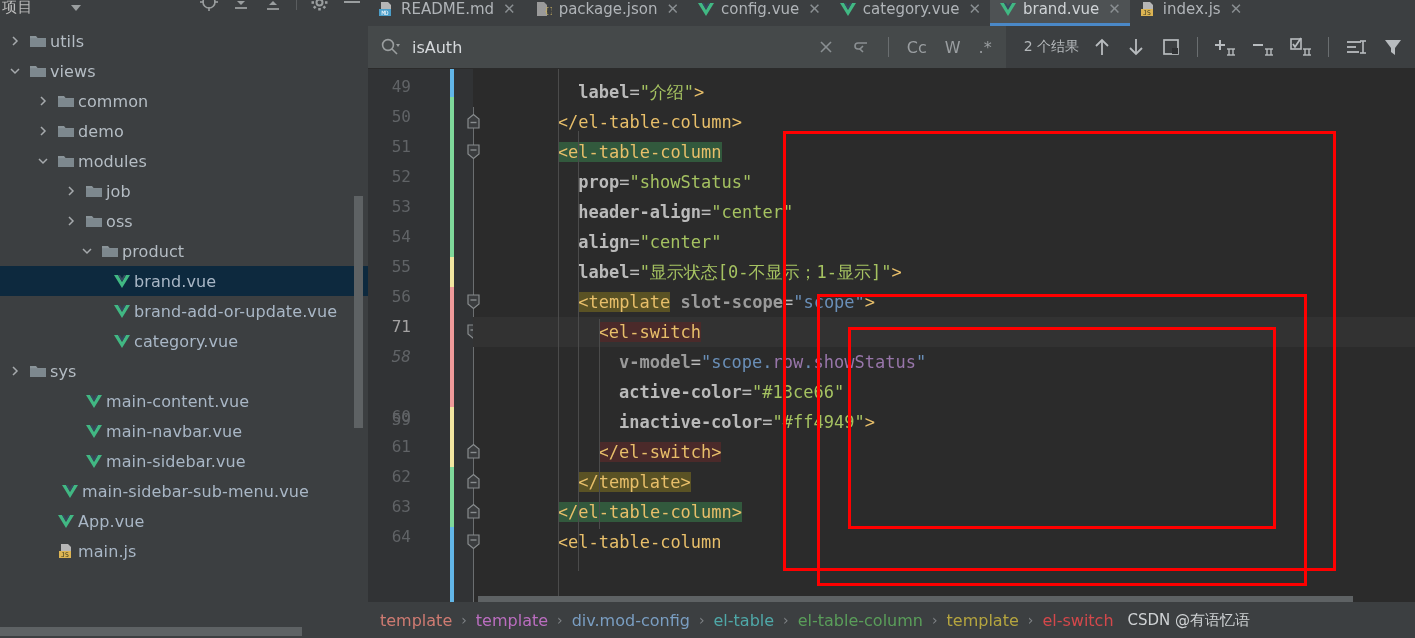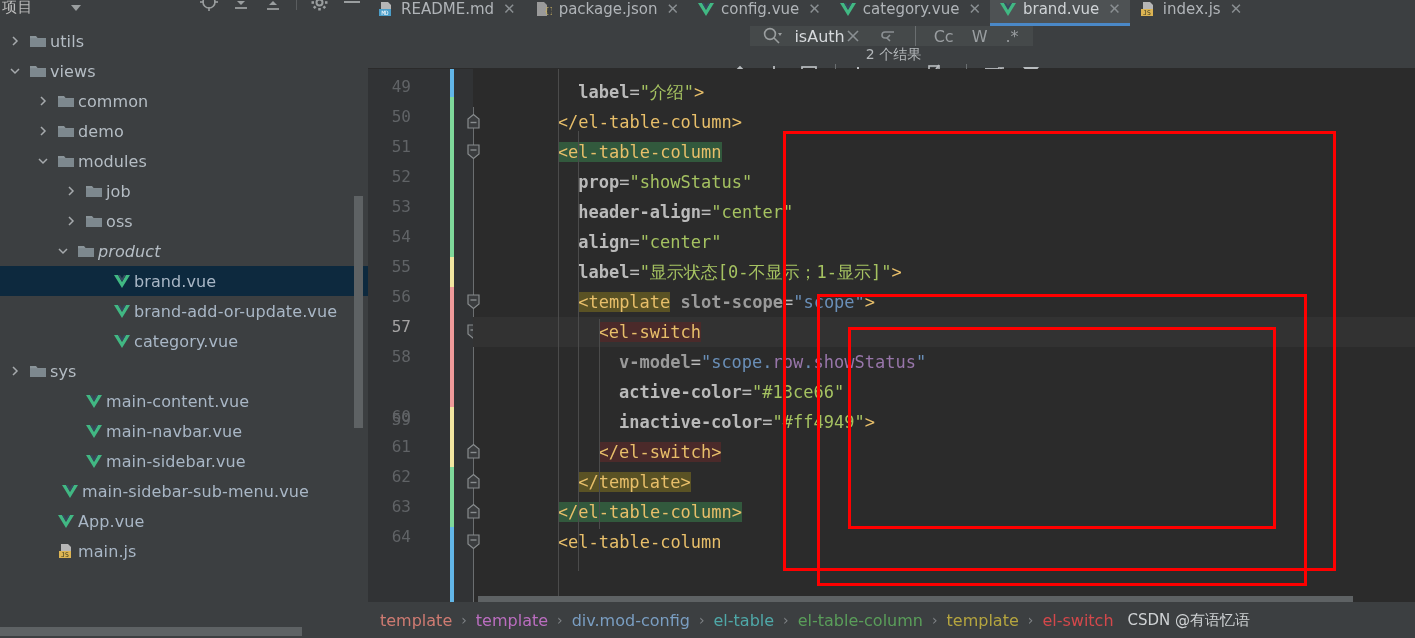--- a/index.html
+++ b/index.html
@@ -42,21 +42,21 @@
   .tabbar{height:26px;background:#3c3f41;display:flex;align-items:flex-end;overflow:hidden;position:relative;}
   .tab{height:26px;display:flex;align-items:center;gap:7px;padding:0 9px 0 10px;position:relative;white-space:nowrap;cursor:default;}
   .tab .tname{font-size:15px;color:#b0b4b8;transform:translateY(-4px);}
   .tab.active{background:#4e5254;}
   .tab.active .tname{color:#cfd3d6;}
   .tab .tico{display:flex;align-items:center;transform:translateY(-4px);}
   .tab .xclose{color:#8a8f92;font-size:15px;margin-left:2px;transform:translateY(-4px);}
   .tab.active:after{content:"";position:absolute;left:0;right:0;bottom:0;height:3px;background:#4a88c7;}
 
   
-  .searchbar{height:42px;background:#3c3f41;display:flex;align-items:center;position:relative;border-bottom:1px solid #2b2b2b;flex-direction:column;}
+  .searchbar{height:42px;background:#3c3f41;display:flex;align-items:center;position:relative;border-bottom:1px solid #2b2b2b;}
   .sfield{flex:1 1 auto;height:42px;display:flex;align-items:center;background:#45494a;position:relative;}
   .sfield .magn{margin-left:12px;display:flex;align-items:center;}
   .sfield .sval{margin-left:12px;font-size:16px;color:#d6d9dc;}
   .sfield .right-ic{margin-left:auto;display:flex;align-items:center;gap:18px;padding-right:14px;}
   .optbtn{font-size:16px;color:#9a9ea1;font-family:"DejaVu Sans","Liberation Sans",sans-serif;cursor:default;}
   .vbar{width:1px;height:20px;background:#6a6e70;}
   .results{font-size:14px;color:#b4b8bb;padding:0 14px 0 18px;white-space:nowrap;}
   .tool-ic{display:flex;align-items:center;cursor:default;}
   .right-tools{display:flex;align-items:center;gap:16px;padding-right:12px;}
 
@@ -252,21 +252,21 @@
             </svg>
           </span>
           <span class="ico">
             <svg width="18" height="15" viewBox="0 0 18 15">
               <path d="M1 2 h6 l1.6 2 H17 v9 H1 Z" fill="#8a9499"></path>
               <path d="M1 4.2 h16 v8.8 H1 Z" fill="#7d888e"></path>
             </svg>
           </span>
           <span class="lbl">oss</span>
         </div>
-        <div class="row folder" style="padding-left: 52px; font-style: italic;">
+        <div class="row folder" style="padding-left: 76px;">
           <span class="arrow">
             <svg width="12" height="12" viewBox="0 0 12 12">
               <polyline points="2,4 6,8 10,4" fill="none" stroke="#a6aaad" stroke-width="1.5"></polyline>
             </svg>
           </span>
           <span class="ico">
             <svg width="18" height="15" viewBox="0 0 18 15">
               <path d="M1 2 h6 l1.6 2 H17 v9 H1 Z" fill="#8a9499"></path>
               <path d="M1 4.2 h16 v8.8 H1 Z" fill="#7d888e"></path>
             </svg>
@@ -553,22 +553,22 @@
     <div class="codearea">
       <div class="gutter">
           <div class="lineno" style="top: 8px;">49</div>
           <div class="lineno" style="top: 38px;">50</div>
           <div class="lineno" style="top: 68px;">51</div>
           <div class="lineno" style="top: 98px;">52</div>
           <div class="lineno" style="top: 128px;">53</div>
           <div class="lineno" style="top: 158px;">54</div>
           <div class="lineno" style="top: 188px;">55</div>
           <div class="lineno" style="top: 218px;">56</div>
-          <div class="lineno cur" style="top: 248px;">57</div>
-          <div class="lineno" style="top: 278px;">58</div>
+          <div class="lineno cur" style="top: 248px;">71</div>
+          <div class="lineno" style="top: 278px; font-style: italic;">58</div>
           <div class="lineno" style="top: 312px; margin-top: 29px;">59</div>
           <div class="lineno" style="top: 338px;">60</div>
           <div class="lineno" style="top: 368px;">61</div>
           <div class="lineno" style="top: 398px;">62</div>
           <div class="lineno" style="top: 428px;">63</div>
           <div class="lineno" style="top: 458px;">64</div>
         </div>
       <div class="stripe" id="stripe">
           <div style="background: rgb(98, 182, 232); top: 0px; height: 28px;"></div>
           <div style="background: rgb(127, 216, 154); top: 28px; height: 160px;"></div>

